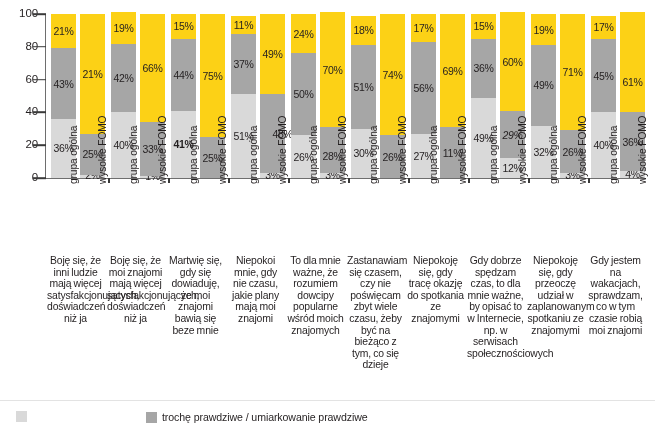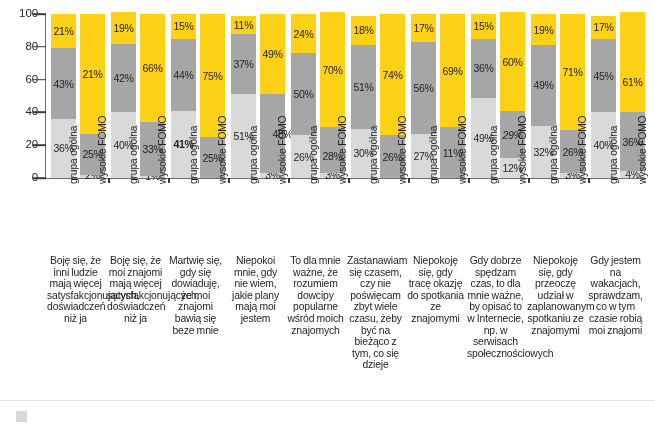--- a/index.html
+++ b/index.html
@@ -368,21 +368,21 @@
       <div class="x-rot-label" style="left: 97px; top: 184px;">wysokie FOMO</div>
       <div class="cat-label" style="left: 47px; top: 255px; width: 57px;">Boję się, że inni ludzie mają więcej satysfakcjonujących, doświadczeń niż ja</div>
       <div class="x-rot-label" style="left: 128px; top: 184px;">grupa ogólna</div>
       <div class="x-rot-label" style="left: 157px; top: 184px;">wysokie FOMO</div>
       <div class="cat-label" style="left: 107px; top: 255px; width: 57px;">Boję się, że moi znajomi mają więcej satysfakcjonujących, doświadczeń niż ja</div>
       <div class="x-rot-label" style="left: 188px; top: 184px;">grupa ogólna</div>
       <div class="x-rot-label" style="left: 217px; top: 184px;">wysokie FOMO</div>
       <div class="cat-label" style="left: 167px; top: 255px; width: 57px;">Martwię się, gdy się dowiaduję, że moi znajomi bawią się beze mnie</div>
       <div class="x-rot-label" style="left: 248px; top: 184px;">grupa ogólna</div>
       <div class="x-rot-label" style="left: 277px; top: 184px;">wysokie FOMO</div>
-      <div class="cat-label" style="left: 227px; top: 255px; width: 57px;">Niepokoi mnie, gdy nie wiem, jakie plany mają moi jestem</div>
+      <div class="cat-label" style="left: 227px; top: 255px; width: 57px;">Niepokoi mnie, gdy nie czasu, jakie plany mają moi znajomi</div>
       <div class="x-rot-label" style="left: 308px; top: 184px;">grupa ogólna</div>
       <div class="x-rot-label" style="left: 337px; top: 184px;">wysokie FOMO</div>
       <div class="cat-label" style="left: 287px; top: 255px; width: 57px;">To dla mnie ważne, że rozumiem dowcipy popularne wśród moich znajomych</div>
       <div class="x-rot-label" style="left: 368px; top: 184px;">grupa ogólna</div>
       <div class="x-rot-label" style="left: 397px; top: 184px;">wysokie FOMO</div>
       <div class="cat-label" style="left: 347px; top: 255px; width: 57px;">Zastanawiam się czasem, czy nie poświęcam zbyt wiele czasu, żeby być na bieżąco z tym, co się dzieje</div>
       <div class="x-rot-label" style="left: 428px; top: 184px;">grupa ogólna</div>
       <div class="x-rot-label" style="left: 457px; top: 184px;">wysokie FOMO</div>
       <div class="cat-label" style="left: 407px; top: 255px; width: 57px;">Niepokoję się, gdy tracę okazję do spotkania ze znajomymi</div>
       <div class="x-rot-label" style="left: 488px; top: 184px;">grupa ogólna</div>
@@ -394,20 +394,24 @@
       <div class="x-rot-label" style="left: 608px; top: 184px;">grupa ogólna</div>
       <div class="x-rot-label" style="left: 637px; top: 184px;">wysokie FOMO</div>
       <div class="cat-label" style="left: 587px; top: 255px; width: 57px;">Gdy jestem na wakacjach, sprawdzam, co w tym czasie robią moi znajomi</div>
     </div>
 
   <div class="legend-rule"></div>
   <div class="legend" id="legend">
       <div class="legend-item" style="left: 16px; top: 3px;">
         <span class="legend-swatch" style="background: rgb(217, 217, 217);"></span>
       </div>
+      <div class="legend-item" style="left: 146px; top: 3px;">
+        <span class="legend-swatch" style="background: rgb(166, 166, 166);"></span>
+        <span>trochę prawdziwe / umiarkowanie prawdziwe</span>
+      </div>
     </div>
 
 <div class="y-tick-mark" style="top: 178px;"></div>
     <div class="y-tick-mark" style="top: 145.2px;"></div>
     <div class="y-tick-mark" style="top: 112.4px;"></div>
     <div class="y-tick-mark" style="top: 79.6px;"></div>
     <div class="y-tick-mark" style="top: 46.8px;"></div>
     <div class="y-tick-mark" style="top: 14px;"></div>
   </div>
 

